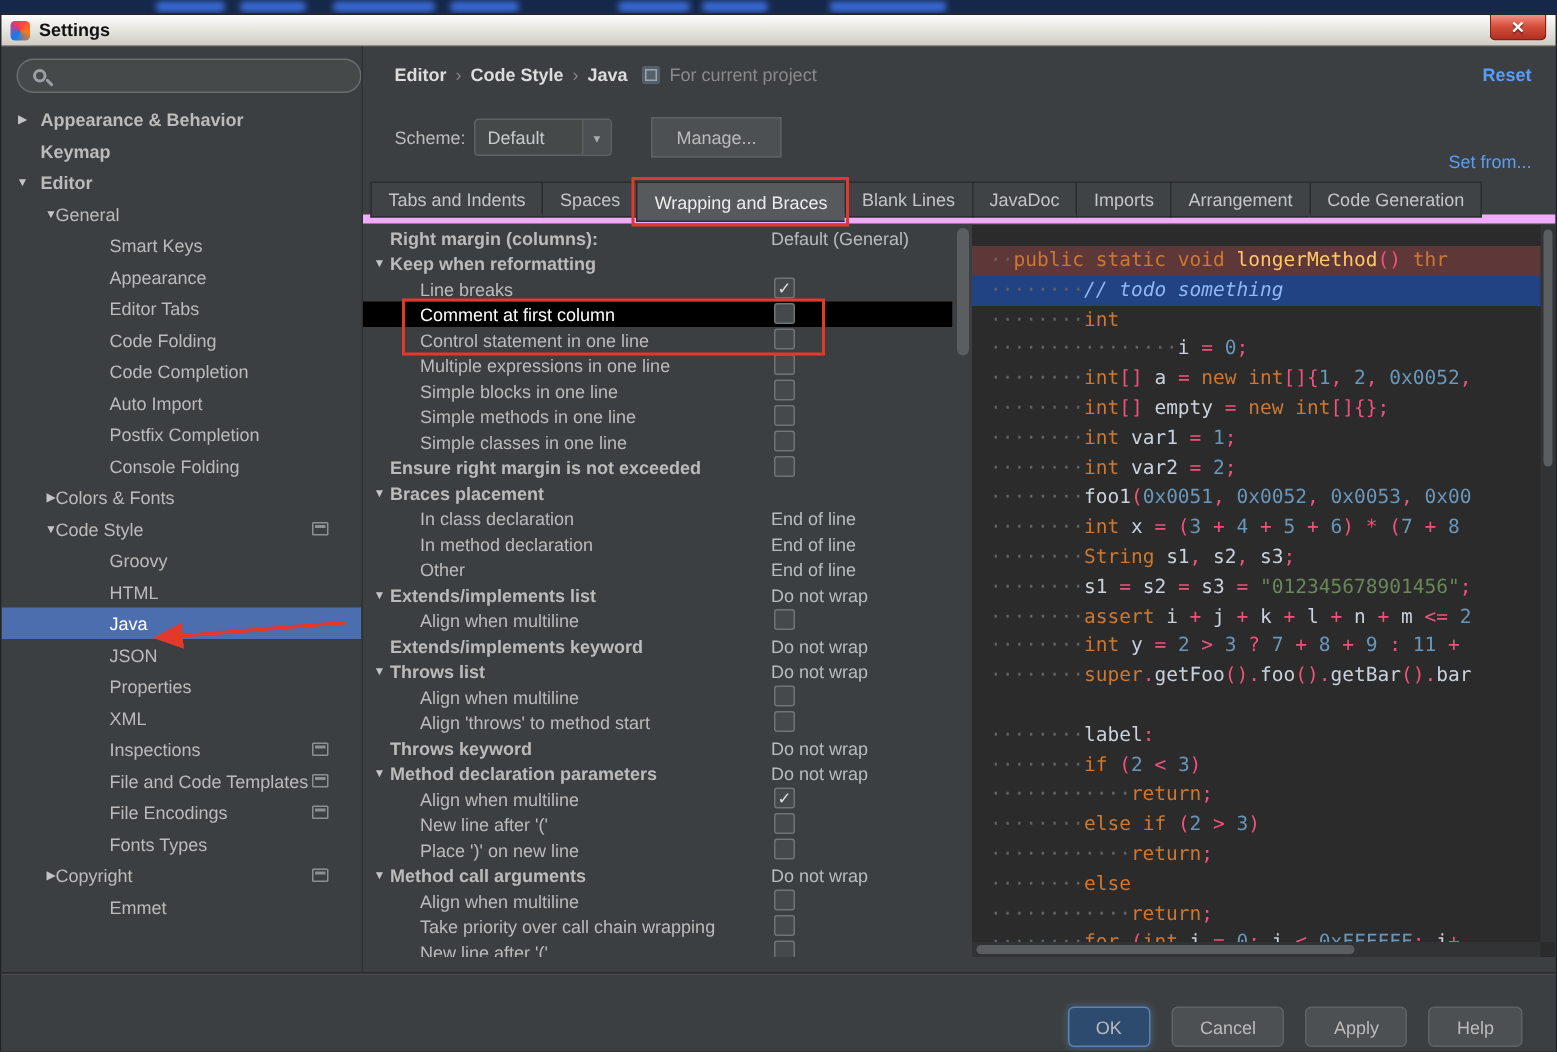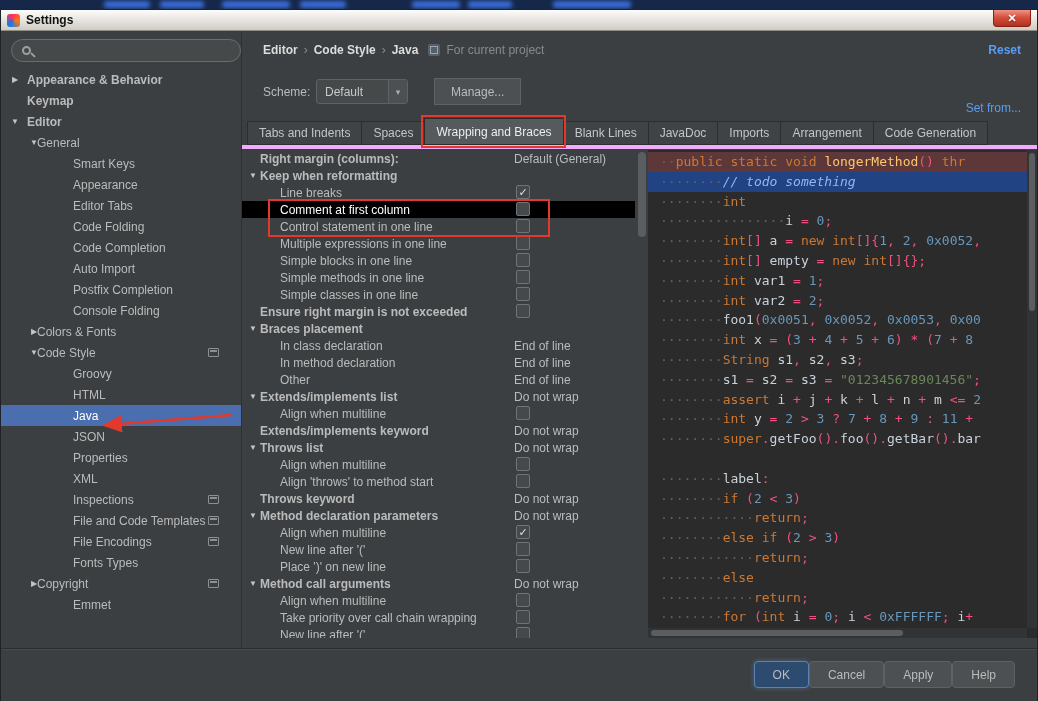--- a/index.html
+++ b/index.html
@@ -47,21 +47,21 @@
   .proj-icon::after{content:"";position:absolute;inset:2px;border:1px solid #9aa5b0}
   .bc-note{color:#8a8a8a}
   .reset{position:absolute;right:16px;top:12px;color:#589df6;font-weight:bold;cursor:pointer}
   .scheme-label{position:absolute;left:21px;top:54px}
   .combo{position:absolute;left:74px;top:48px;width:92px;height:25px;background:#45494a;border:1px solid #5e6264;border-radius:3px;display:flex;align-items:center;padding-left:8px;cursor:pointer;color:#c7cacb}
   .cb-arrow{position:absolute;right:0;top:0;bottom:0;width:19px;border-left:1px solid #5e6264;display:flex;align-items:center;justify-content:center;color:#a7abad;font-size:9px;background:#4c5052;border-radius:0 2px 2px 0}
   .manage{position:absolute;left:192px;top:47px;height:27px;padding:0 16px;background:#4c5052;border:1px solid #5e6264;border-radius:0;color:#bbb;font-size:12px;cursor:pointer;font-family:inherit}
   .setfrom{position:absolute;right:16px;top:70px;color:#589df6;cursor:pointer}
 
   
-  .tabstrip{position:absolute;left:0;right:0;top:90px;height:28px;border-bottom:4px solid #f0abfc;display:flex;align-items:flex-end;padding-left:5px}
+  .tabstrip{position:absolute;left:0;right:0;top:90px;height:28px;border-bottom:6px solid #f0abfc;display:flex;align-items:flex-start;padding-left:5px}
   .tab{height:24px;display:flex;align-items:center;padding:0 11px;background:#3f4345;border:1px solid #2b2d2e;border-right:none;color:#c3c5c6;font-size:12px;cursor:pointer;white-space:nowrap}
   .tab:last-child{border-right:1px solid #2b2d2e}
   .tab.selected{background:#565a5c;height:27px;color:#ececec}
   .tab.annotated{outline:2px solid #e3382c;outline-offset:1px;position:relative;z-index:4}
 
   
   .settings{position:absolute;left:0;top:119px;width:393px;bottom:10px;overflow:hidden}
   .s-row{position:relative;height:17px;display:flex;align-items:center;cursor:pointer;white-space:nowrap}
   .s-row.selected{background:#000000;color:#fff}
   .s-arrow{position:absolute;left:7px;font-size:8px;color:#c2c4c5;top:4px}
@@ -70,40 +70,40 @@
   .s-row.bold .s-label{font-weight:bold}
   .s-value{position:absolute;left:272px;color:#b8bcbe;cursor:pointer}
   .s-check{position:absolute;left:274px;top:1px;width:14px;height:14px;background:#45494b;border:1px solid #6f7577;border-radius:2px;display:flex;align-items:center;justify-content:center;font-size:11px;color:#dde1e5;cursor:pointer}
   .ann-rows{position:absolute;left:26px;top:49px;width:282px;height:38px;border:2px solid #e3382c;pointer-events:none;z-index:3}
 
   .sscroll{position:absolute;left:394px;top:119px;bottom:10px;width:12px}
   .sscroll i{position:absolute;left:2px;right:2px;top:2px;height:85px;background:#5a5e60;border-radius:4px}
 
   
   .editor{position:absolute;left:406px;right:0;top:119px;bottom:10px;background:#2b2b2b;overflow:hidden;font-family:"DejaVu Sans Mono",monospace;font-size:13px;color:#a9b7c6}
-  .lines{position:absolute;left:0;right:0;top:2px}
+  .lines{position:absolute;left:0;right:0;top:14px}
   .line{height:19.8px;line-height:19.8px;white-space:pre;padding-left:12px}
   .line.bg-method{background:#5e3838}
   .line.bg-selection{background:#214283}
   .tk-ws{color:#5f6365}
   .tk-kw{color:#cc7832}
   .tk-meth{color:#ffc66d}
   .tk-id{color:#c9d2dc}
   .tk-num{color:#6897bb}
   .tk-str{color:#6a8759}
   .tk-op{color:#f0517e}
   .tk-todo{color:#8fb8f2;font-style:italic}
   .evscroll{position:absolute;right:0;top:0;bottom:10px;width:10px;background:#313335;z-index:2}
   .evscroll i{position:absolute;left:2px;right:2px;top:3px;height:158px;background:#5a5e60;border-radius:4px}
   .ehscroll{position:absolute;left:0;right:10px;bottom:0;height:10px;background:#313335;z-index:2}
   .ehscroll i{position:absolute;top:2px;bottom:2px;left:3px;width:252px;background:#5a5e60;border-radius:4px}
 
   
   .footer{position:absolute;left:0;right:0;bottom:0;height:53px;background:#3c3f41;border-top:1px solid #2a2c2d;box-shadow:inset 0 1px 0 #484a4c}
-  .btns{position:absolute;right:22px;top:12px;display:flex;}
+  .btns{position:absolute;right:22px;top:22px;display:flex;gap:14px}
   .fbtn{height:27px;padding:0 18px;border-radius:4px;background:#4c5052;border:1px solid #5e6264;color:#bbb;font-size:12px;font-family:inherit;cursor:pointer}
   .fbtn.primary{background:#2d4b6e;border-color:#5a82b4;box-shadow:0 0 4px 1px rgba(90,130,180,.4)}
 
   .ann-arrow{position:absolute;left:90px;top:400px;pointer-events:none;z-index:5}
 </style>
 </head>
 <body>
 
 <div class="screen">
 

